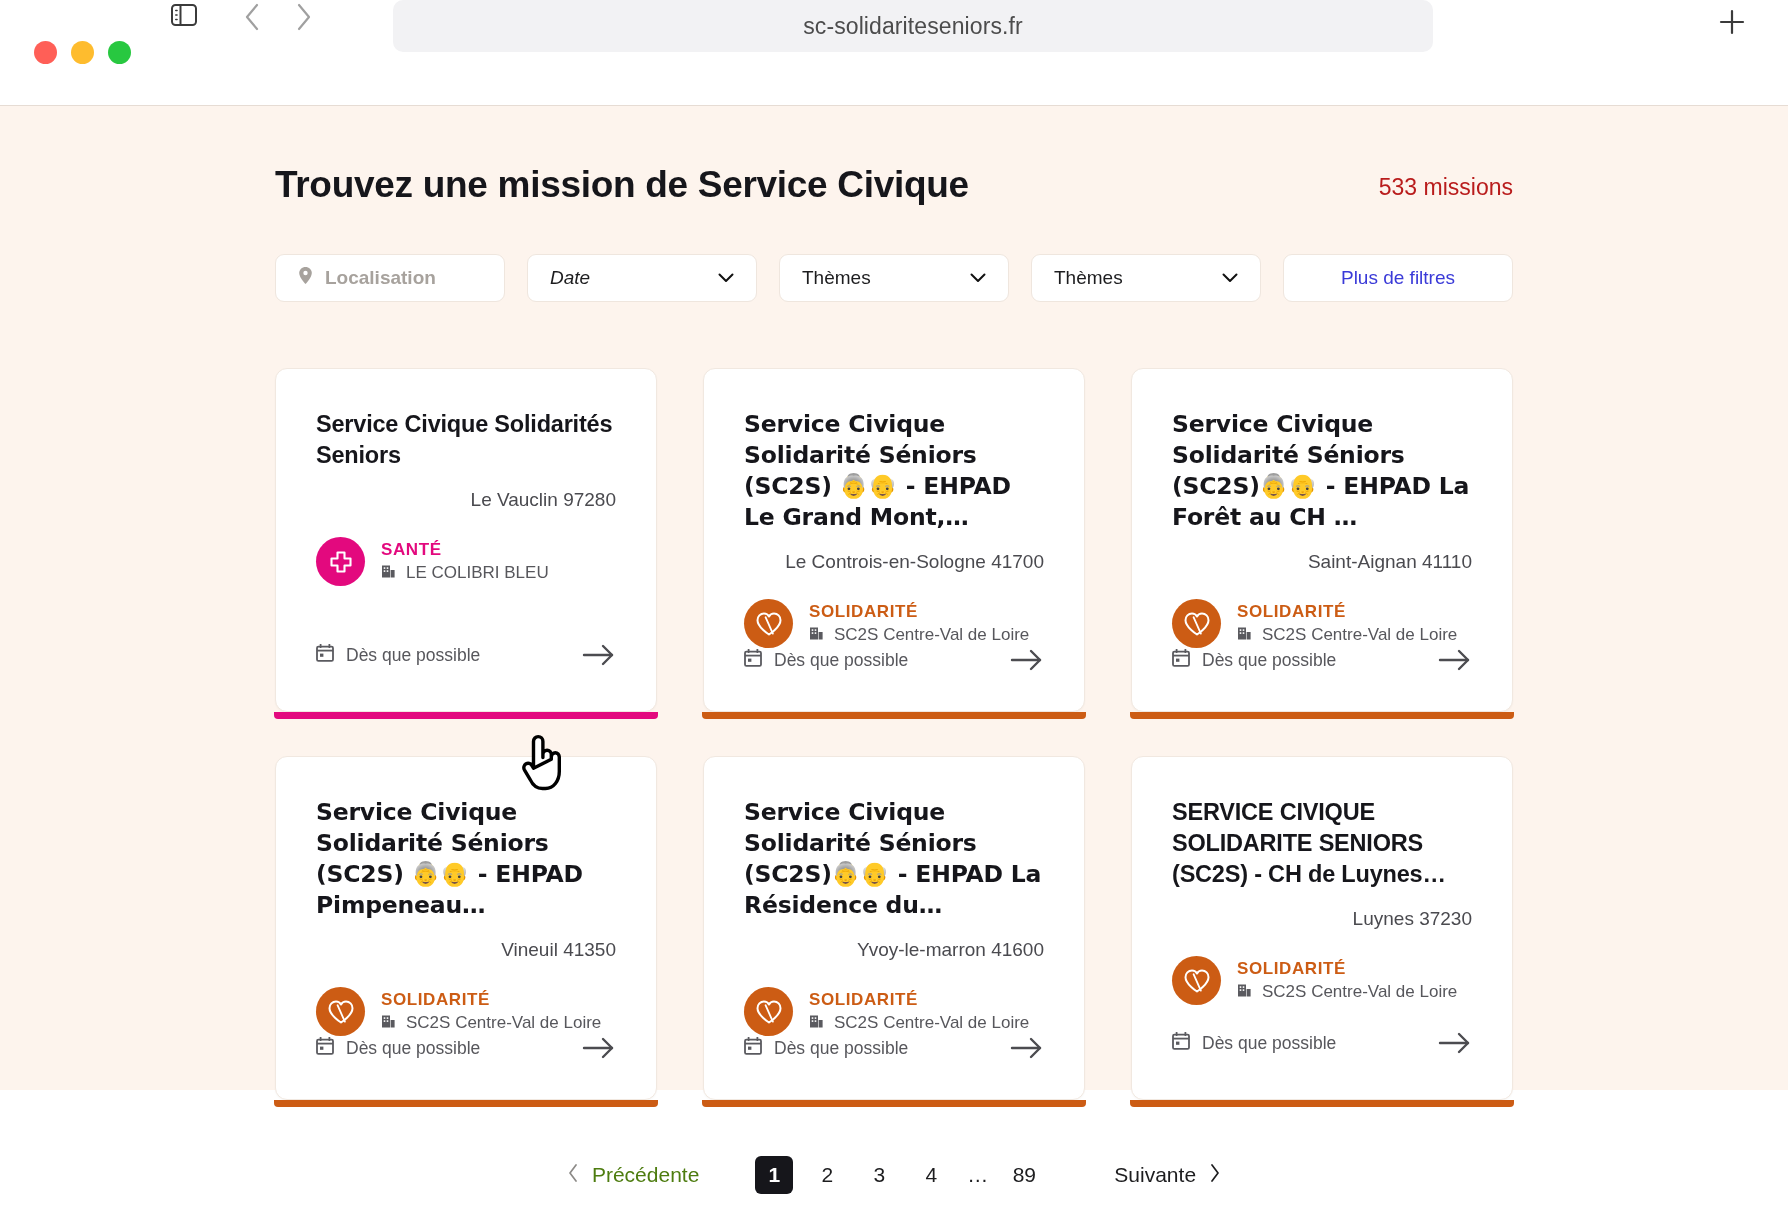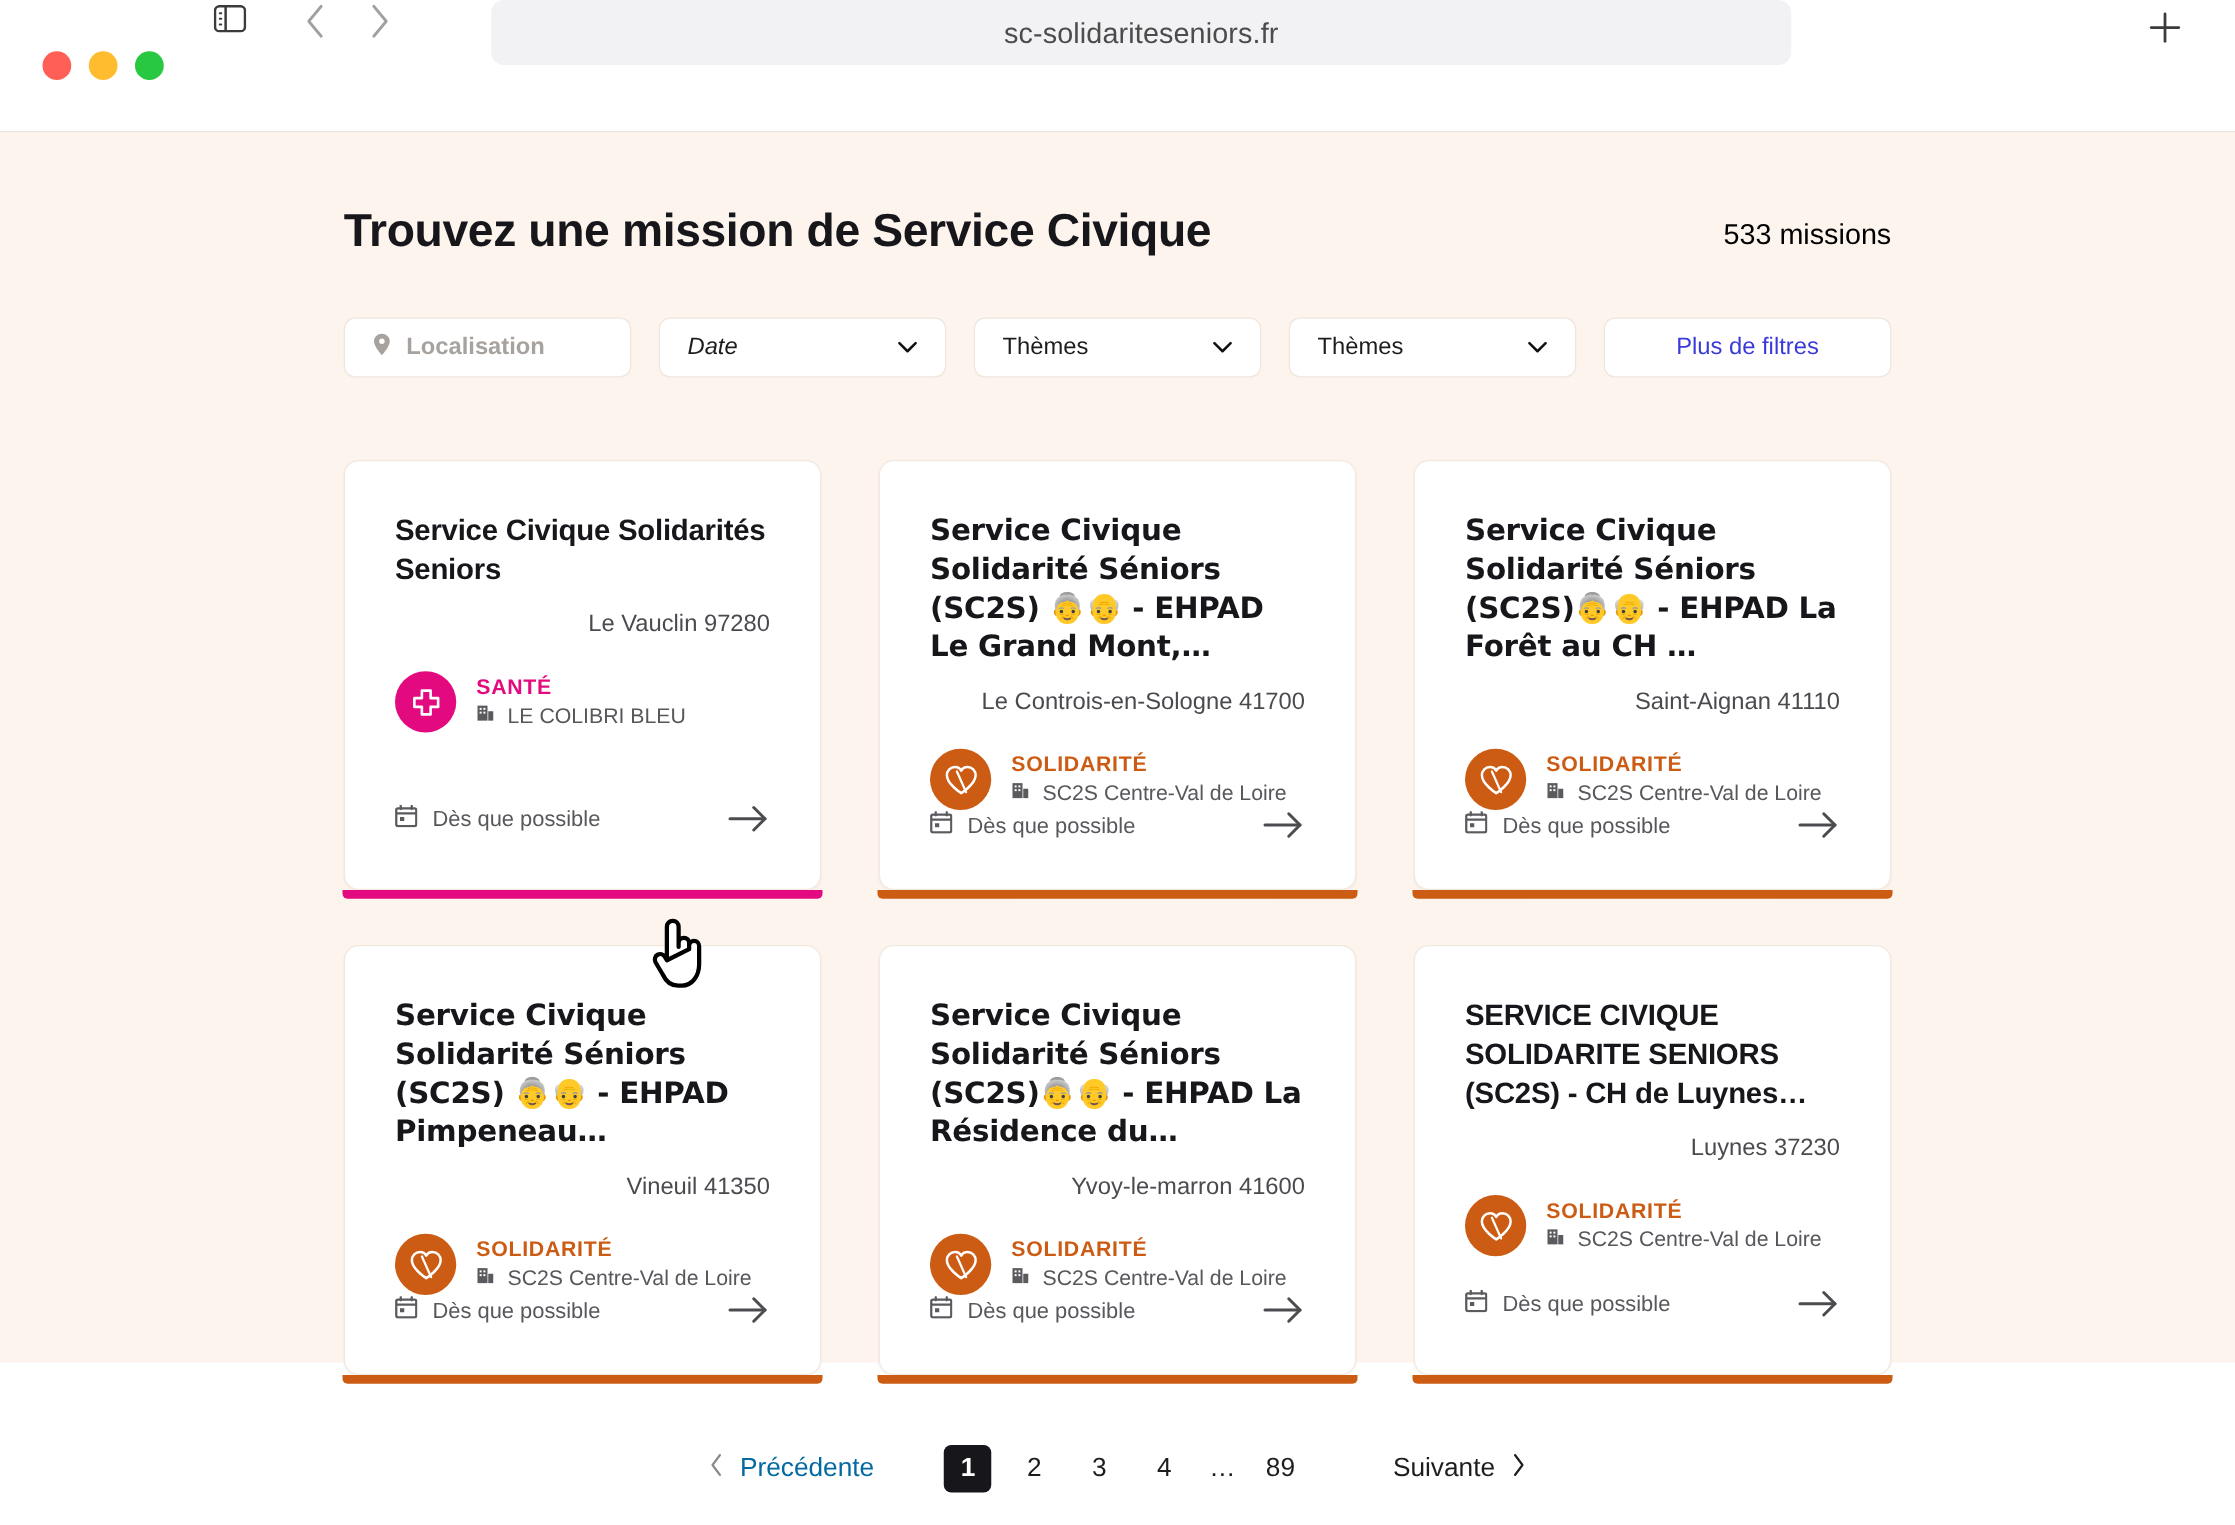--- a/index.html
+++ b/index.html
@@ -97,21 +97,21 @@
 
   .page-title {
     font-size: 37px;
     font-weight: bold;
     color: #16161b;
     letter-spacing: -0.3px;
   }
 
   .mission-count {
     font-size: 23px;
-    color: #000000;
+    color: #b91c1c;
     padding-bottom: 5px;
   }
 
   
   .filters {
     display: flex;
     gap: 22px;
     margin-top: 48px;
   }
 
@@ -263,21 +263,21 @@
     gap: 0;
     margin-top: 56px;
     font-size: 21px;
   }
 
   .pg-prev, .pg-next {
     display: flex;
     align-items: center;
     gap: 14px;
   }
-  .pg-prev { color: #0369a1; margin-right: 48px; }
+  .pg-prev { color: #4d7c0f; margin-right: 48px; }
   .pg-next { color: #1d1d1f; margin-left: 64px; }
 
   .pg-numbers { display: flex; align-items: center; gap: 0; }
 
   .pg-num {
     min-width: 36px;
     height: 38px;
     display: flex;
     align-items: center;
     justify-content: center;

